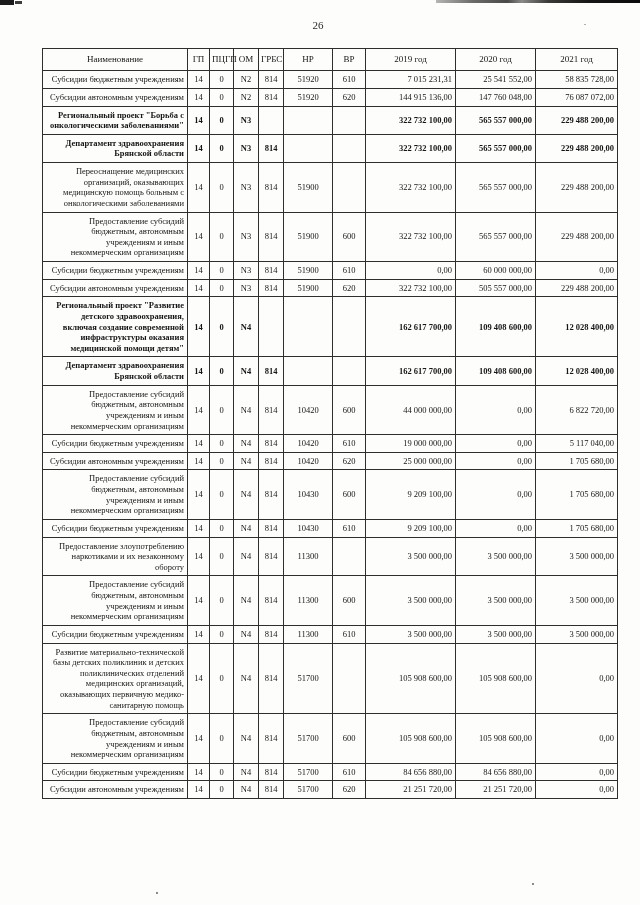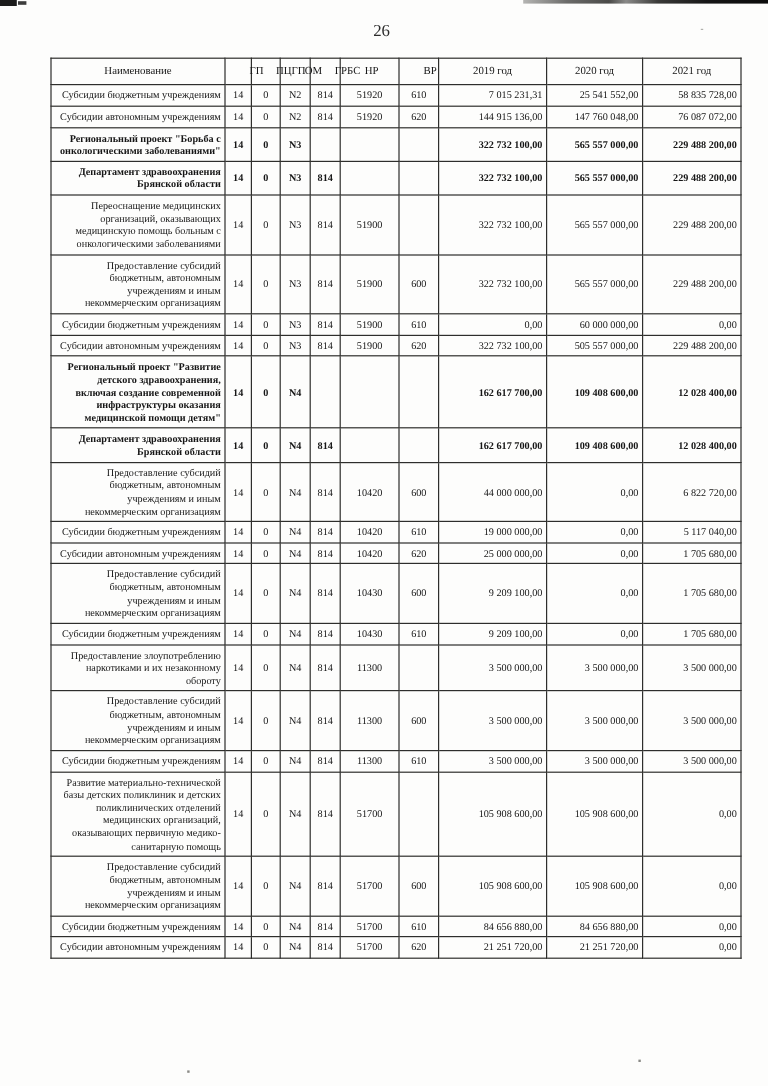--- a/index.html
+++ b/index.html
@@ -9,21 +9,21 @@
     width: 640px; height: 905px;
     background: #fdfdfc;
     font-family: "Liberation Serif", "DejaVu Serif", serif;
     color: #1a1a1a;
     overflow: hidden;
   }
   .page-number {
     position: absolute;
     top: 19px; left: 300px; width: 36px;
     text-align: center;
-    font-size: 14px;
+    font-size: 11px;
     color: #2b2b2b;
   }
   
   .artifact-topleft {
     position: absolute; top: 0; left: 0;
     width: 14px; height: 5px;
     background: #1b1b1b;
   }
   .artifact-topleft::after {
     content: "";
@@ -54,21 +54,21 @@
     line-height: 1.25;
     vertical-align: middle;
     padding: 3px 3px;
     color: #161616;
   }
   table.budget { border: 1.5px solid #262624; }
   table.budget th {
     font-weight: normal;
     font-size: 9px;
     text-align: center;
-    padding: 5px 20px;
+    padding: 5px 2px;
   }
   td.c-name { text-align: right; }
   td.c-code { text-align: center; white-space: nowrap; }
   td.c-money { text-align: right; white-space: nowrap; padding-right: 4px; }
   tr.bold td { font-weight: bold; }
 </style>
 </head>
 <body>
 
 <div class="artifact-topleft"></div>

